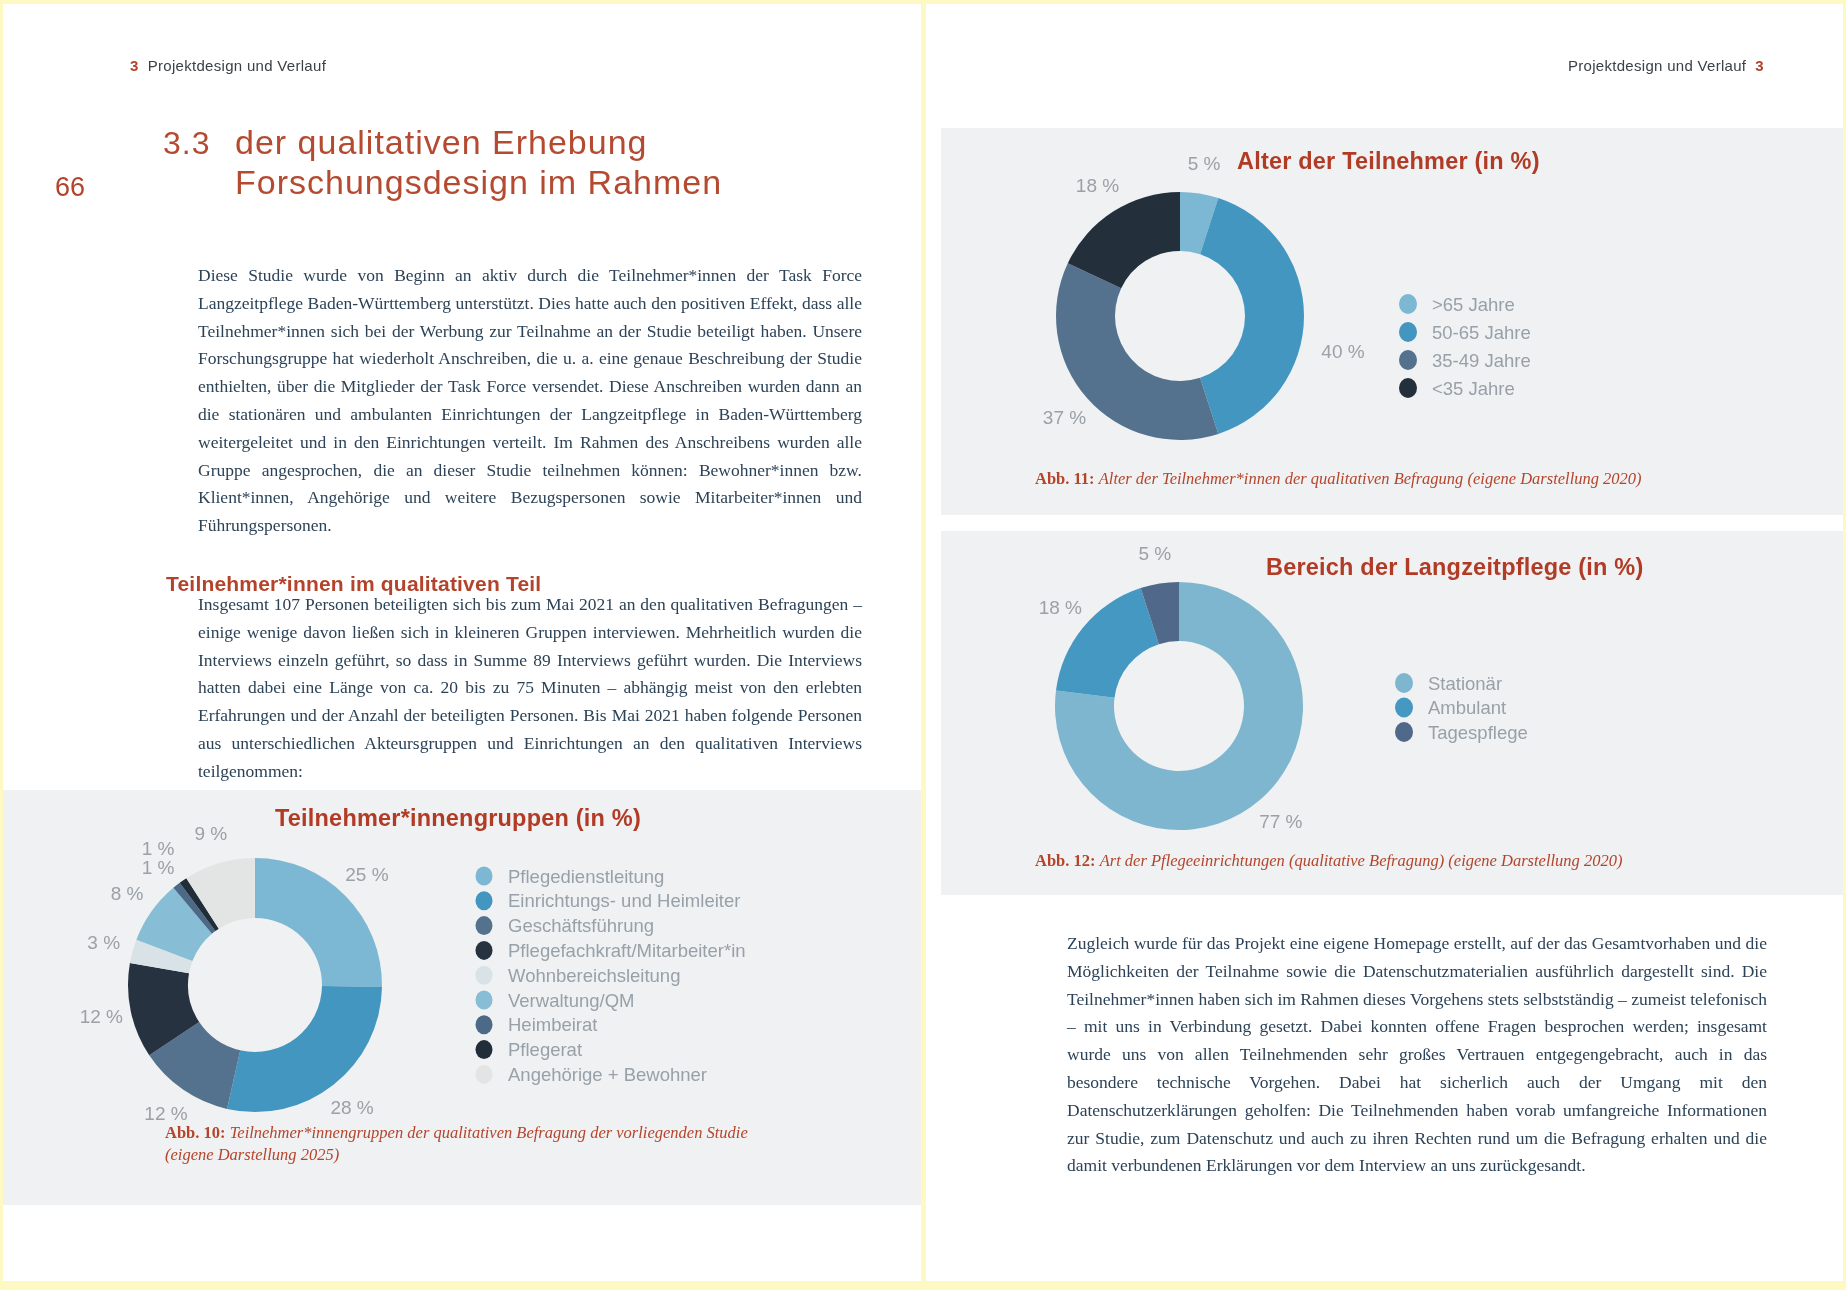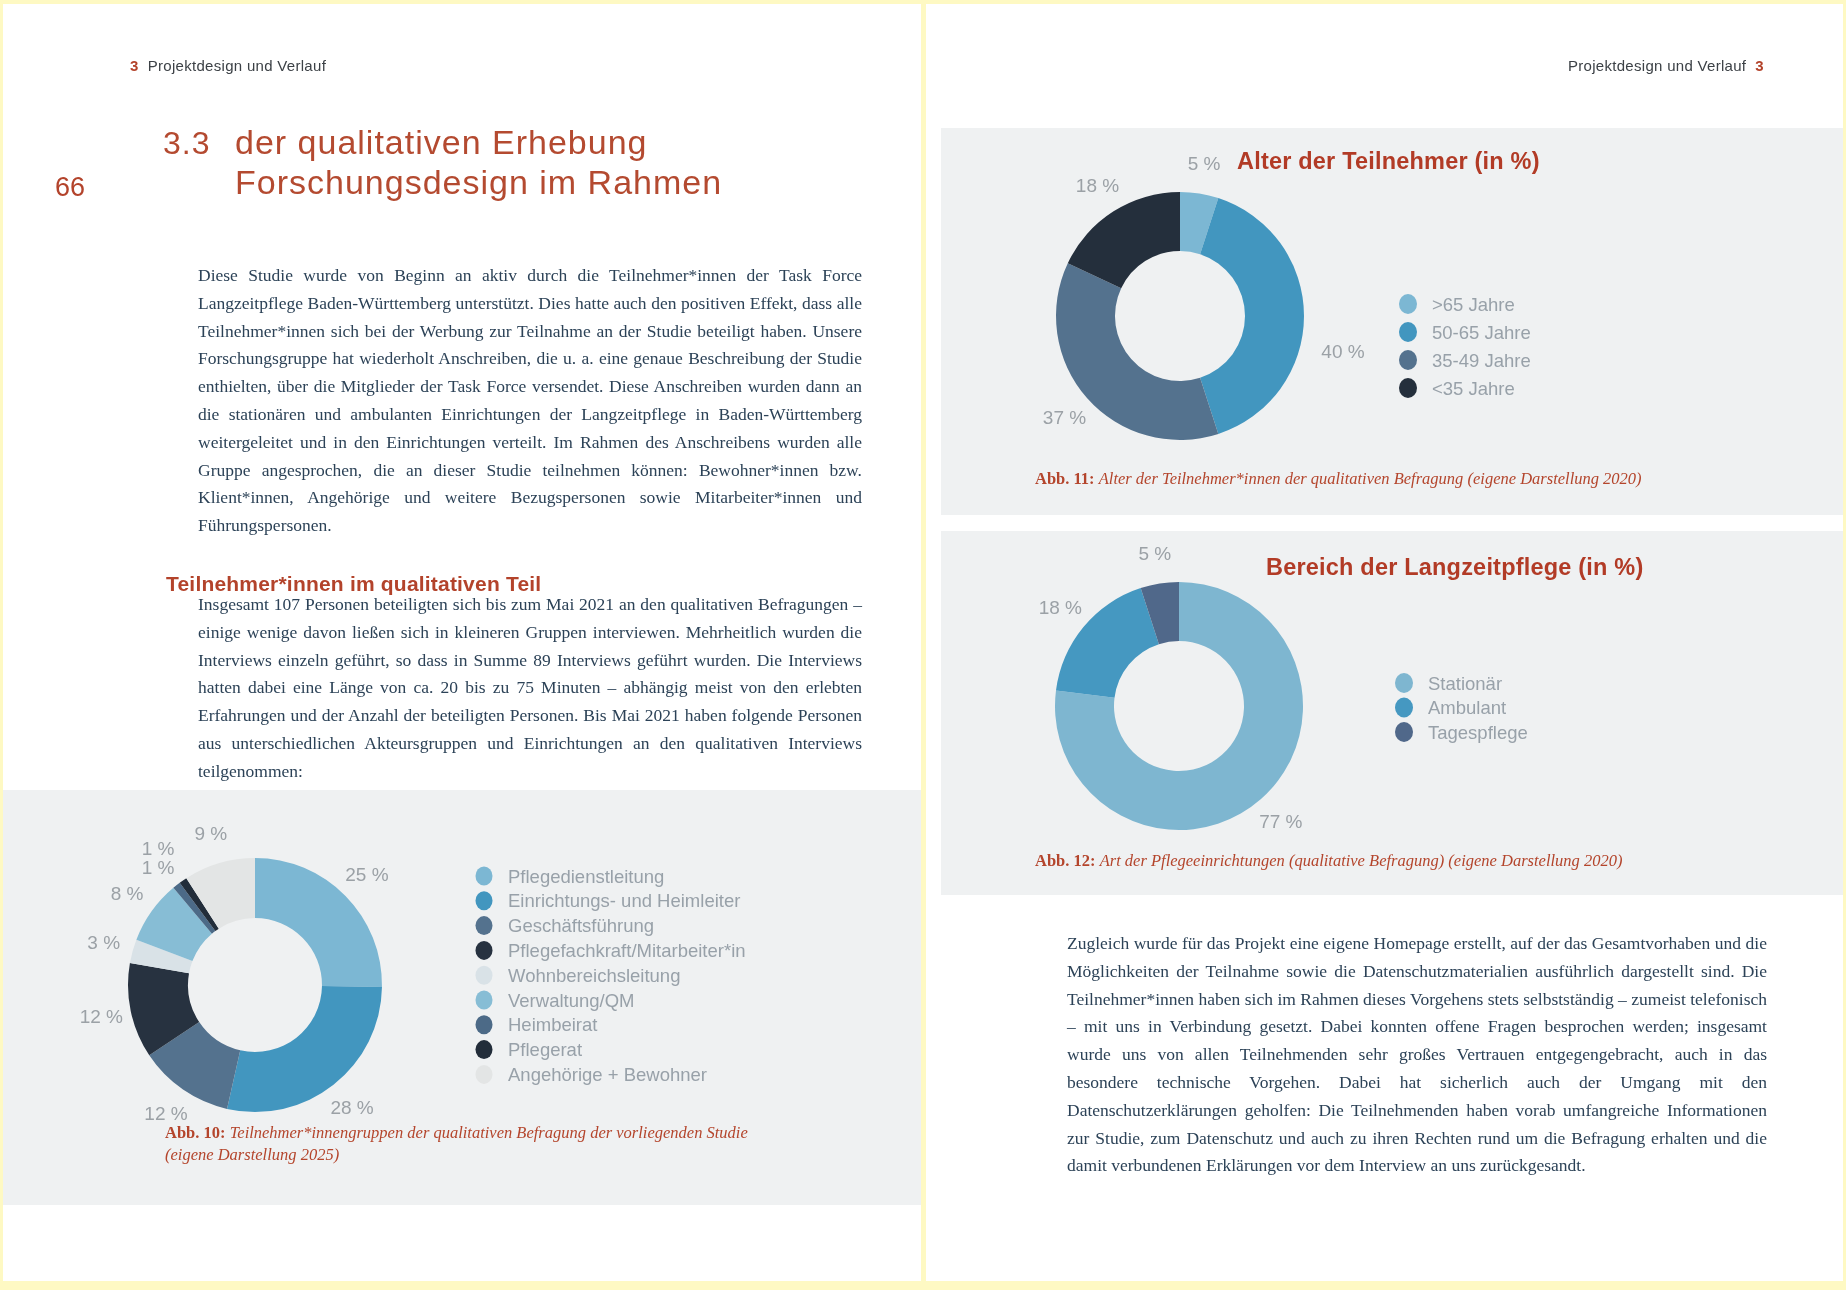--- a/index.html
+++ b/index.html
@@ -50,20 +50,21 @@
     <div>der qualitativen Erhebung</div>
     <div>Forschungsdesign im Rahmen</div>
   </div>
 
   <div class="abs bodytext" style="left:166px;top:262px;width:664px;">Diese Studie wurde von Beginn an aktiv durch die Teilnehmer*innen der Task Force Langzeitpflege Baden-Württemberg unterstützt. Dies hatte auch den positiven Effekt, dass alle Teilnehmer*innen sich bei der Werbung zur Teilnahme an der Studie beteiligt haben. Unsere Forschungsgruppe hat wiederholt Anschreiben, die u. a. eine genaue Beschreibung der Studie enthielten, über die Mitglieder der Task Force versendet. Diese Anschreiben wurden dann an die stationären und ambulanten Einrichtungen der Langzeitpflege in Baden-Württemberg weitergeleitet und in den Einrichtungen verteilt. Im Rahmen des Anschreibens wurden alle Gruppe angesprochen, die an dieser Studie teilnehmen können: Bewohner*innen bzw. Klient*innen, Angehörige und weitere Bezugspersonen sowie Mitarbeiter*innen und Führungspersonen.</div>
 
   <div class="abs subhead" style="left:166px;top:572px;">Teilnehmer*innen im qualitativen Teil</div>
 
   <div class="abs bodytext" style="left:166px;top:591px;width:664px;">Insgesamt 107 Personen beteiligten sich bis zum Mai 2021 an den qualitativen Befragungen – einige wenige davon ließen sich in kleineren Gruppen interviewen. Mehrheitlich wurden die Interviews einzeln geführt, so dass in Summe 89 Interviews geführt wurden. Die Interviews hatten dabei eine Länge von ca. 20 bis zu 75 Minuten – abhängig meist von den erlebten Erfahrungen und der Anzahl der beteiligten Personen. Bis Mai 2021 haben folgende Personen aus unterschiedlichen Akteursgruppen und Einrichtungen an den qualitativen Interviews teilgenommen:</div>
 
+  <div class="abs charttitle" style="left:158px;top:805px;width:600px;text-align:center;">Teilnehmer*innengruppen (in %)</div>
 
   <div class="abs caption" style="left:165px;top:1122px;width:585px;">
     <span class="cap-label">Abb. 10:</span>
     <span class="cap-text">Teilnehmer*innengruppen der qualitativen Befragung der vorliegenden Studie (eigene Darstellung 2025)</span>
   </div>
 
   <div class="abs runhead right" style="left:1400px;top:57px;width:364px;text-align:right;">
     <span>Projektdesign und Verlauf</span><span class="num">3</span>
   </div>
 

